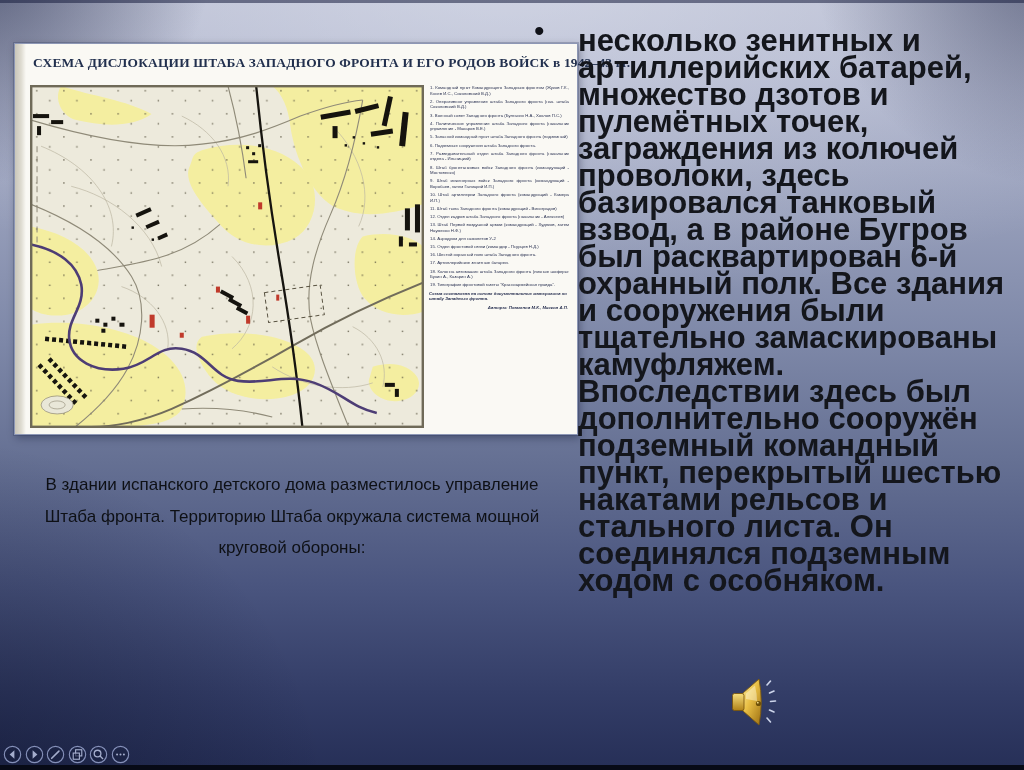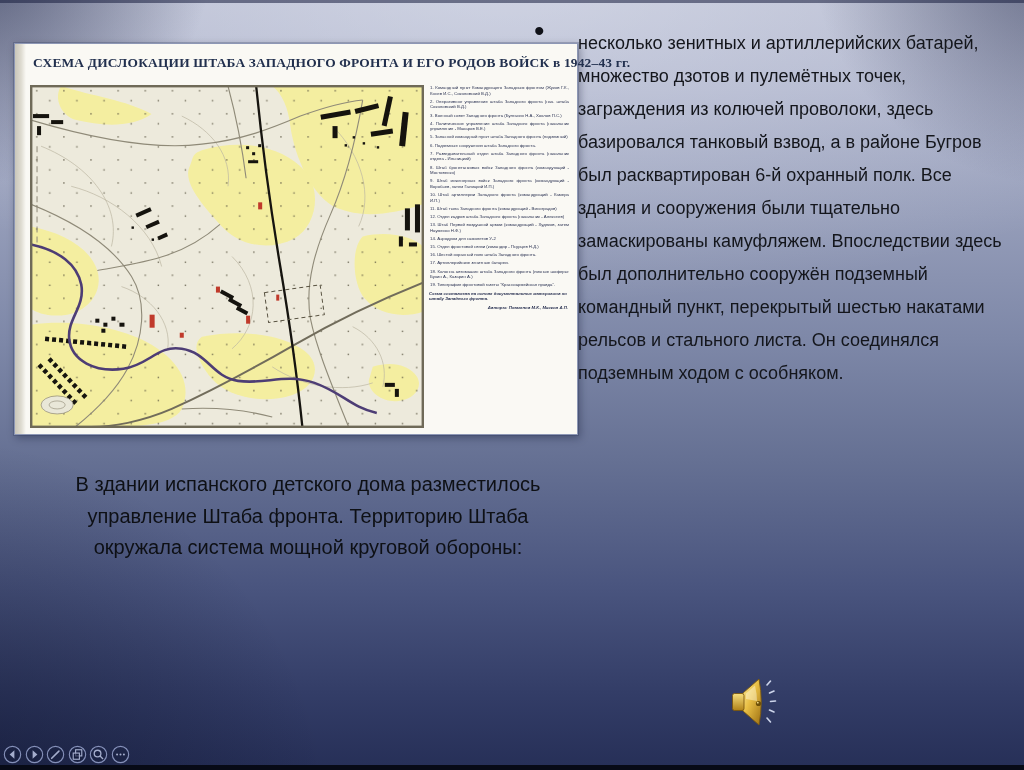--- a/index.html
+++ b/index.html
@@ -38,26 +38,26 @@
   .legend li{margin:0 0 2.6px 0;text-align:justify;}
   .legend-note{margin-top:3px;font-style:italic;font-weight:bold;text-align:justify;padding-right:4px;}
   .legend-authors{margin-top:3px;font-style:italic;font-weight:bold;text-align:right;padding-right:3px;}
 
   
   .bullet-marker{
     position:absolute;left:534px;top:16px;font-size:30px;color:#101218;line-height:30px;
   }
   .body-text{
     position:absolute;left:578px;top:27px;width:434px;
-    font-size:18px;line-height:33px;color:#14161c;font-weight:400;
+    font-size:31px;line-height:27px;color:#14161c;font-weight:700;
     white-space:pre-wrap;
   }
   .caption-text{
-    position:absolute;left:58px;top:469px;width:500px;text-align:center;
-    font-size:20px;line-height:31.5px;color:#0e1015;font-weight:500;
+    position:absolute;left:42px;top:469px;width:500px;text-align:center;
+    font-size:17px;line-height:31.5px;color:#0e1015;font-weight:500;
   }
 
   
   .speaker{position:absolute;left:722px;top:672px;width:62px;height:62px;cursor:pointer;}
 
   
   .controls{position:absolute;left:3px;top:745px;display:flex;gap:2.5px;align-items:center;}
   .ctl-btn{width:19px;height:19px;padding:0;border:none;background:transparent;cursor:pointer;opacity:.85;}
   .ctl-btn svg{display:block;}
 </style>

